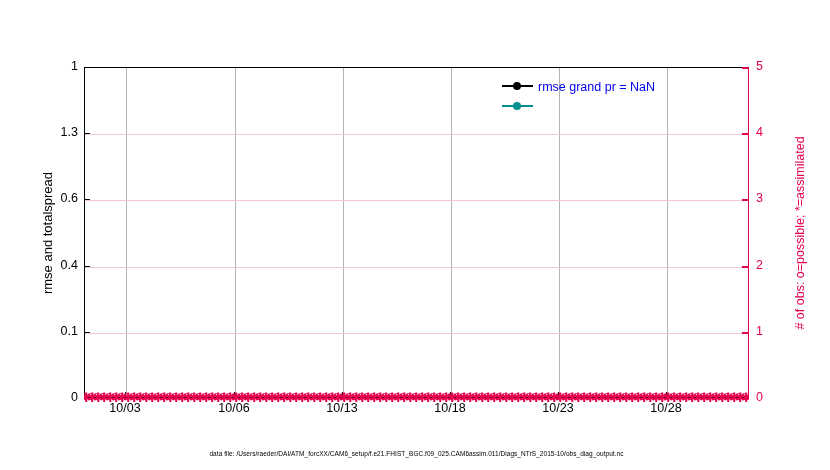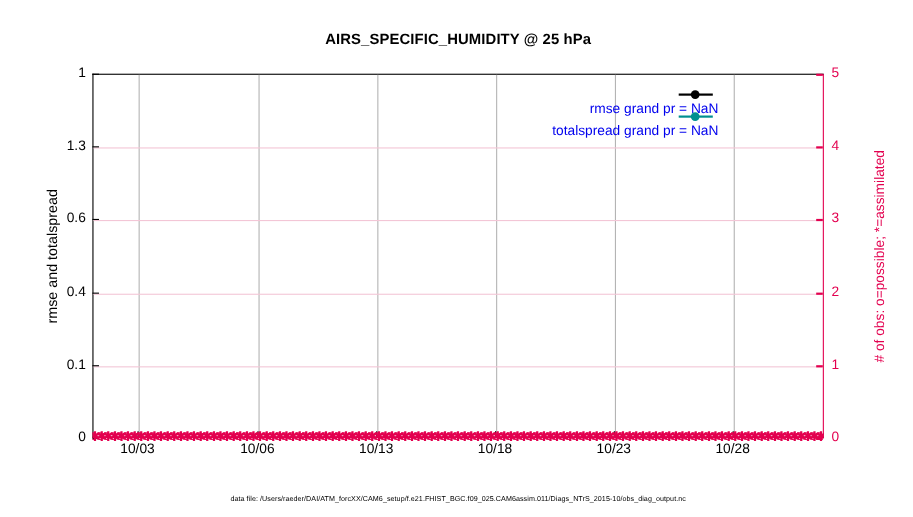--- a/index.html
+++ b/index.html
@@ -180,23 +180,22 @@
   .legend {
     position: absolute;
     left: 502px;
     top: 80px;
     display: flex;
     flex-direction: column;
     gap: 3px;
   }
   .legend-row {
     display: flex;
-    align-items: flex-end;
+    align-items: flex-start;
     height: 17px;
-    flex-direction: column;
   }
   .legend-swatch {
     position: relative;
     width: 31px;
     height: 12px;
     margin-right: 5px;
     flex: 0 0 auto;
   }
   .legend-line {
     position: absolute;
@@ -231,21 +230,20 @@
     white-space: nowrap;
     letter-spacing: 0.05px;
   }
 </style>
 </head>
 <body>
 
 <div id="figure">
 
   <div class="title-block">
-    <div class="title-line">AIRS_SPECIFIC_HUMIDITY @ 25 hPa</div>
   </div>
 
   <div class="plot-area" id="plot-area">
       <div class="vgrid" style="left: 41px; background: rgb(180, 180, 180);"></div>
       <div class="vgrid" style="left: 150px; background: rgb(180, 180, 180);"></div>
       <div class="vgrid" style="left: 258px; background: rgb(180, 180, 180);"></div>
       <div class="vgrid" style="left: 366px; background: rgb(180, 180, 180);"></div>
       <div class="vgrid" style="left: 474px; background: rgb(180, 180, 180);"></div>
       <div class="vgrid" style="left: 582px; background: rgb(180, 180, 180);"></div>
       <div class="hgrid" style="top: 265px; background: rgb(243, 198, 214);"></div>
@@ -532,19 +530,18 @@
         <span class="legend-line" style="background:#000000"></span>
         <span class="legend-dot" style="background:#000000"></span>
       </span>
       <span class="legend-text">rmse grand pr = NaN</span>
     </div>
     <div class="legend-row">
       <span class="legend-swatch">
         <span class="legend-line" style="background:#009090"></span>
         <span class="legend-dot" style="background:#009090"></span>
       </span>
-      <span class="legend-text">totalspread grand pr = NaN</span>
     </div>
   </div>
 
   <div class="datafile">data file: /Users/raeder/DAI/ATM_forcXX/CAM6_setup/f.e21.FHIST_BGC.f09_025.CAM6assim.011/Diags_NTrS_2015-10/obs_diag_output.nc</div>
 
 </div>
 
 </body></html>

